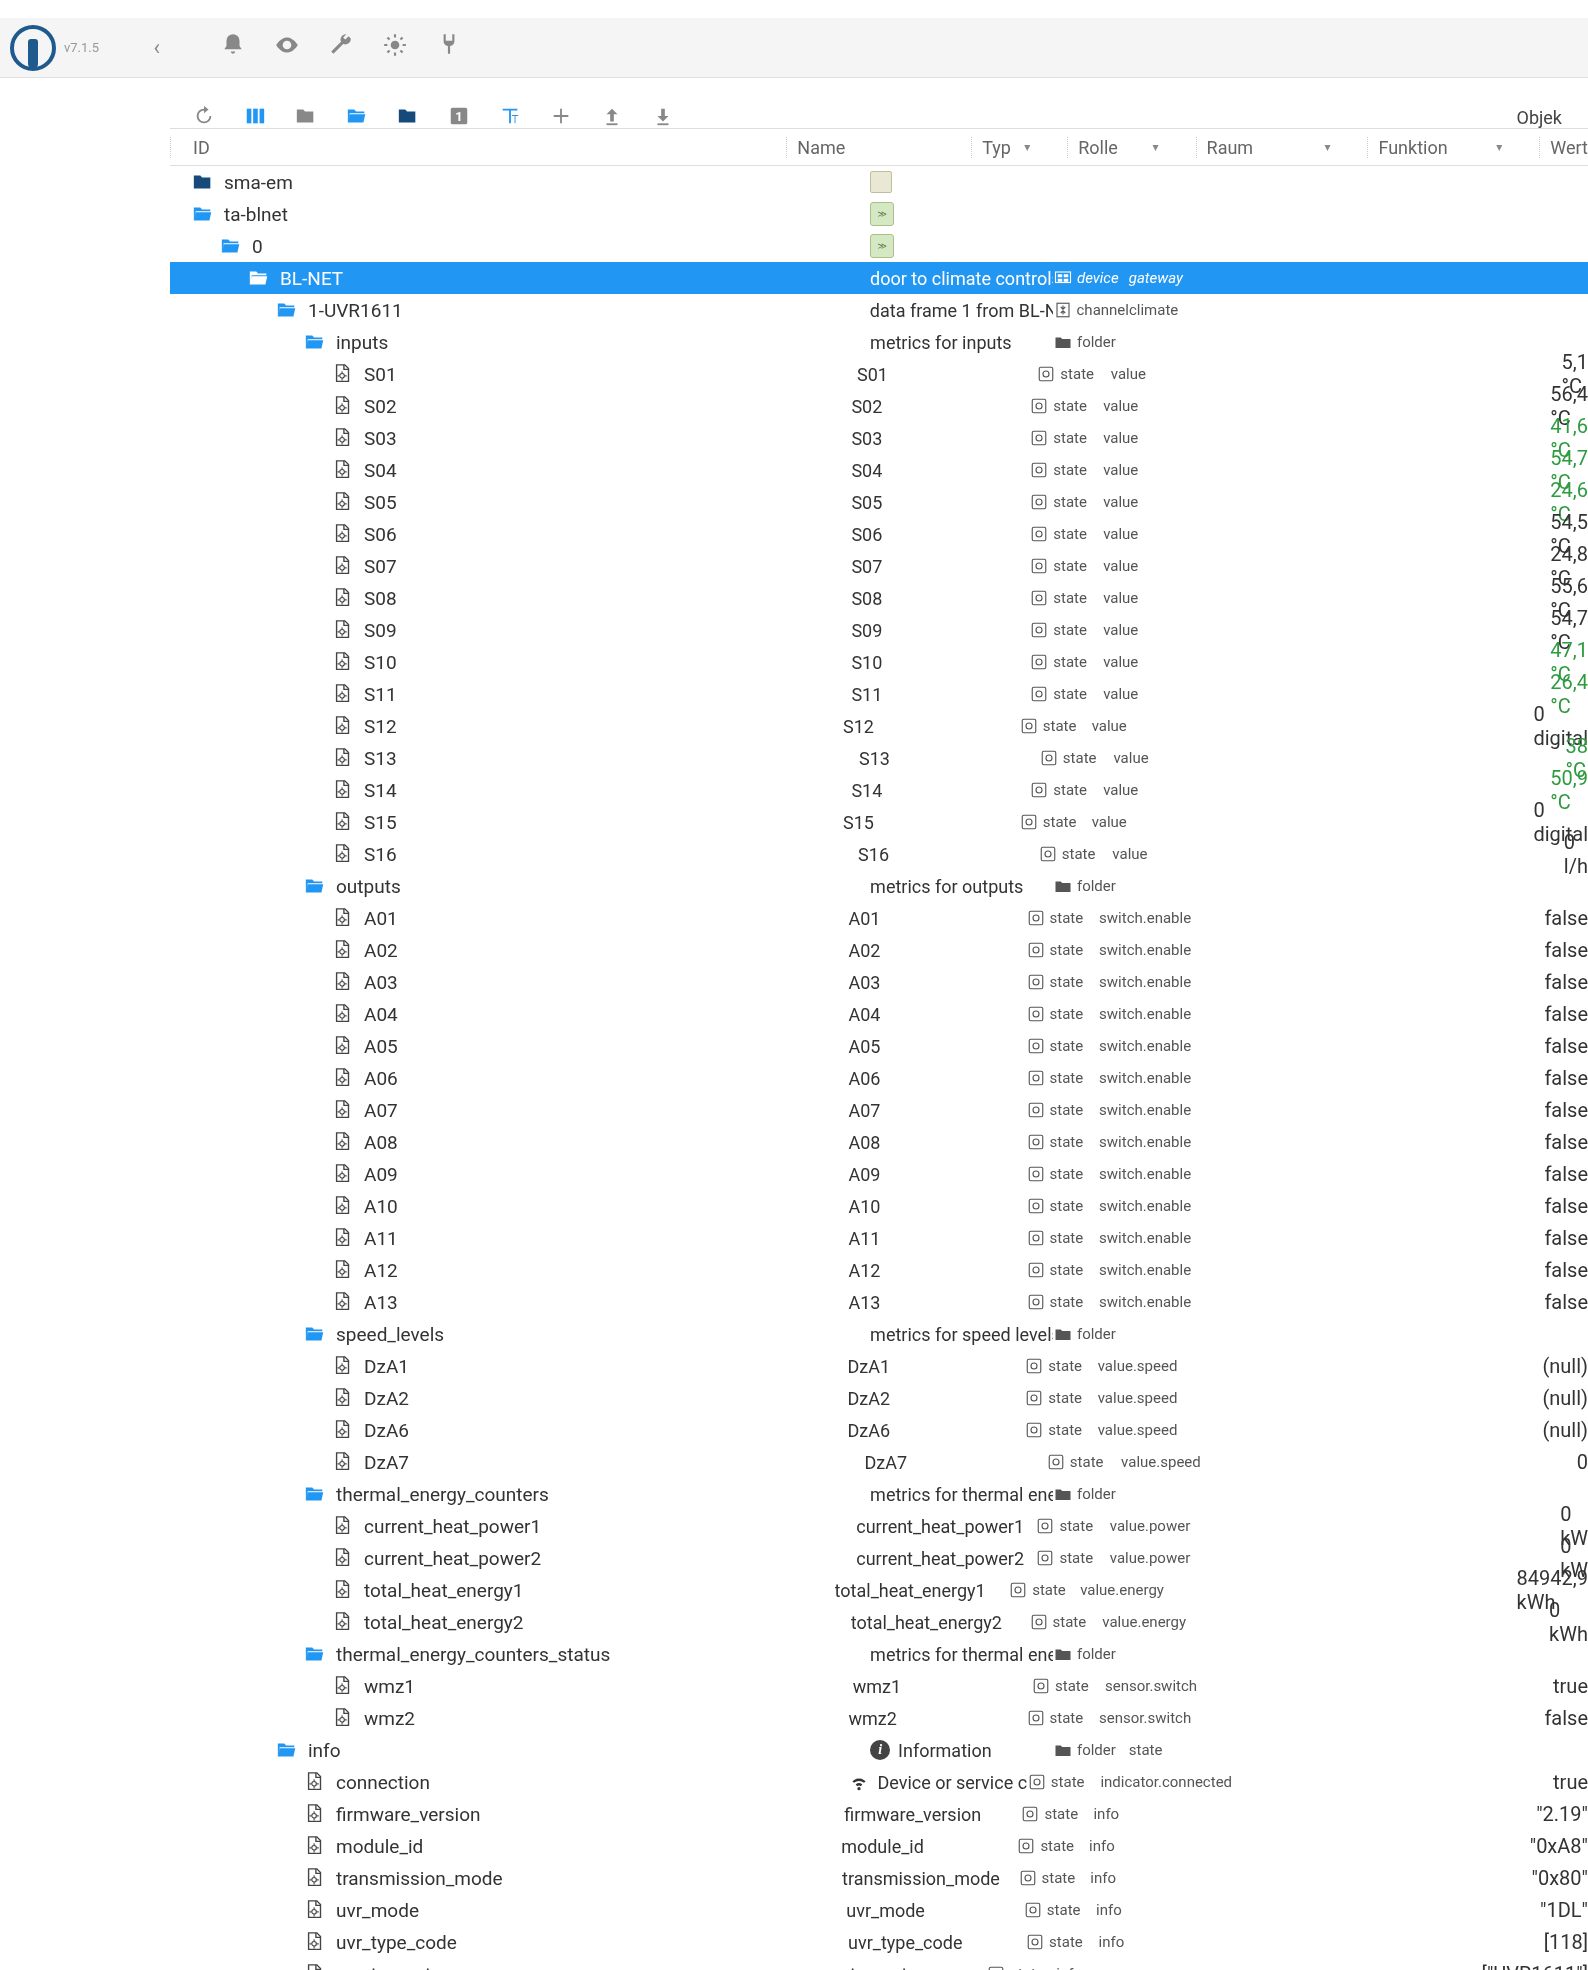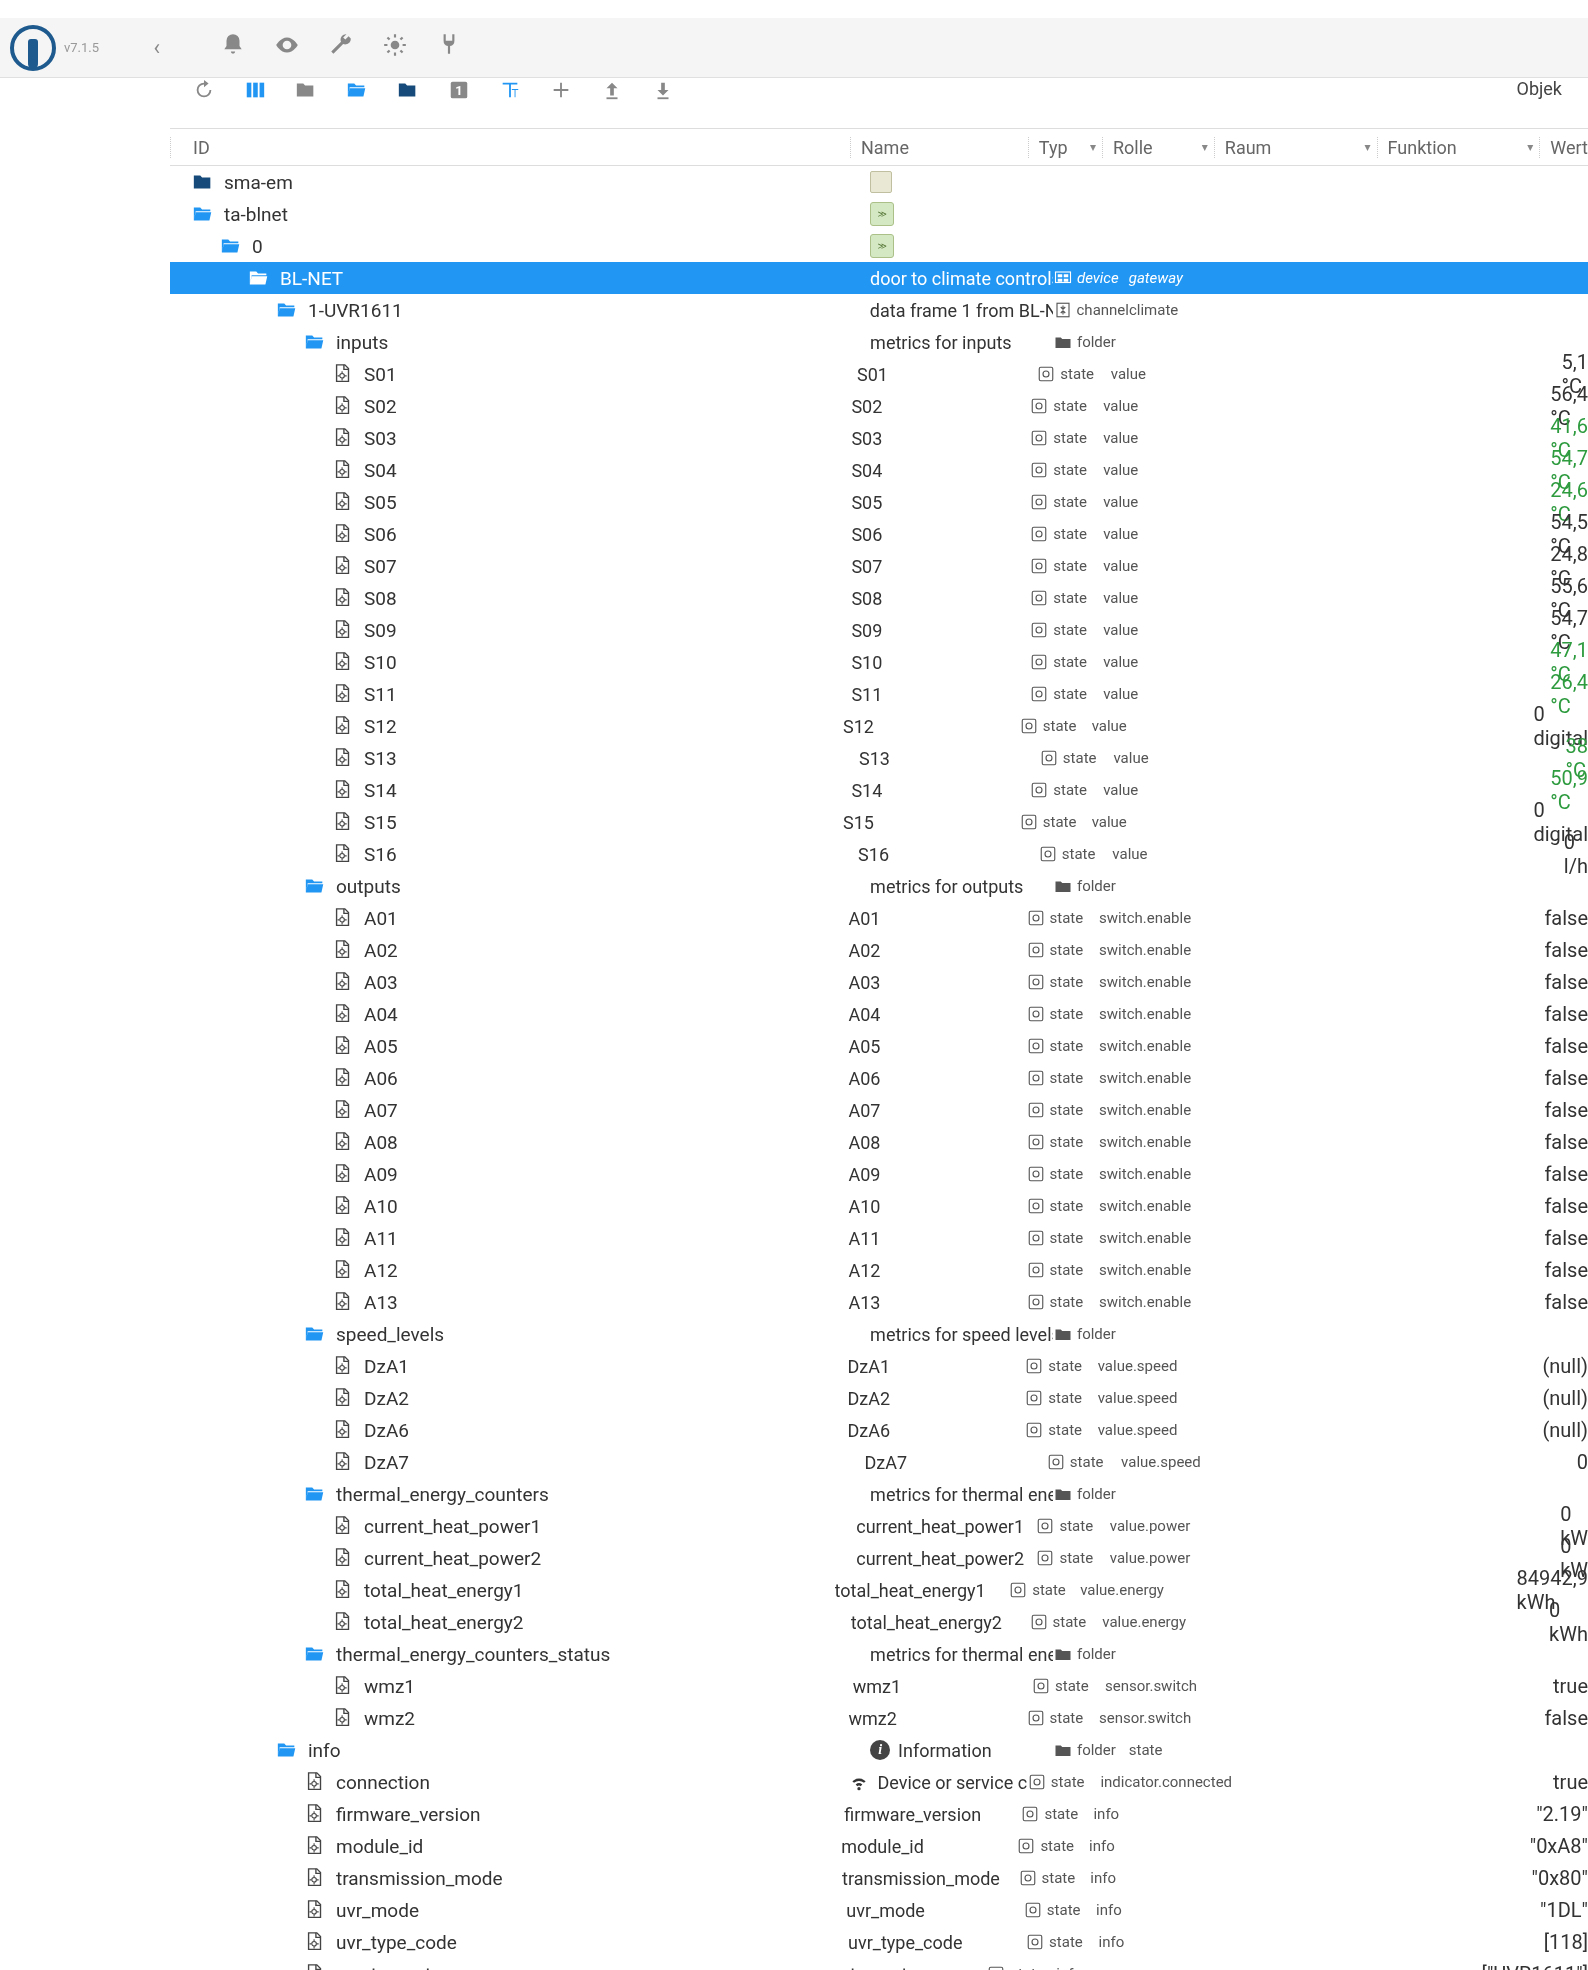--- a/index.html
+++ b/index.html
@@ -13,29 +13,29 @@
 .logo::after { content:""; width:10px; height:10px; background:#1e5a8e; border-radius:50%; position:absolute; bottom:-2px;}
 .version { font-size: 13px; color: #999; }
 .collapse-btn { color:#888; font-size:22px; margin-left:auto; margin-right:20px; cursor:pointer;}
 .topbar-icons { display: flex; gap: 28px; margin-left: 40px; }
 .topbar-icons svg { width: 26px; height: 26px; fill: #888; cursor: pointer; }
 
 
 .main { margin-left: 170px; }
 
 
-.toolbar { height: 50px; display: flex; align-items: flex-start; gap: 27px; padding: 0 22px; }
+.toolbar { height: 50px; display: flex; align-items: flex-end; gap: 27px; padding: 0 22px; }
 .tb-icon { width:24px; height:24px; display:flex; align-items:center; justify-content:center; cursor:pointer; }
 .tb-icon svg { width:22px; height:22px; }
 .tb-blue svg { fill:#2196f3; }
 .tb-gray svg { fill:#888; }
 .right-label { margin-left:auto; font-size:18px; color:#444; padding-right:4px;}
 
 
-.header-row { display:flex; height:38px; align-items:center; border-top:1px solid #ddd; border-bottom:1px solid #ddd; font-size:18px; color:#666; }
+.header-row { display:flex; height:38px; align-items:center; border-top:1px solid #ddd; border-bottom:1px solid #ddd; font-size:18px; color:#666;gap:31px; }
 .col-id { width:720px; padding-left:22px; border-left:1px dotted #ccc;}
 .col-name { width:188px; padding-left:10px; border-left:1px dotted #ccc;}
 .col-typ { width:78px; padding-left:10px; border-left:1px dotted #ccc; display:flex; align-items:center;}
 .col-rolle { width:118px; padding-left:10px; border-left:1px dotted #ccc; display:flex; align-items:center;}
 .col-raum { width:172px; padding-left:10px; border-left:1px dotted #ccc; display:flex; align-items:center;}
 .col-funktion { width:172px; padding-left:10px; border-left:1px dotted #ccc; display:flex; align-items:center;}
 .col-wert { flex:1; padding-left:10px; border-left:1px dotted #ccc;}
 .dropdown-caret { margin-left:auto; margin-right:6px; font-size:12px; color:#888;}
 
 

